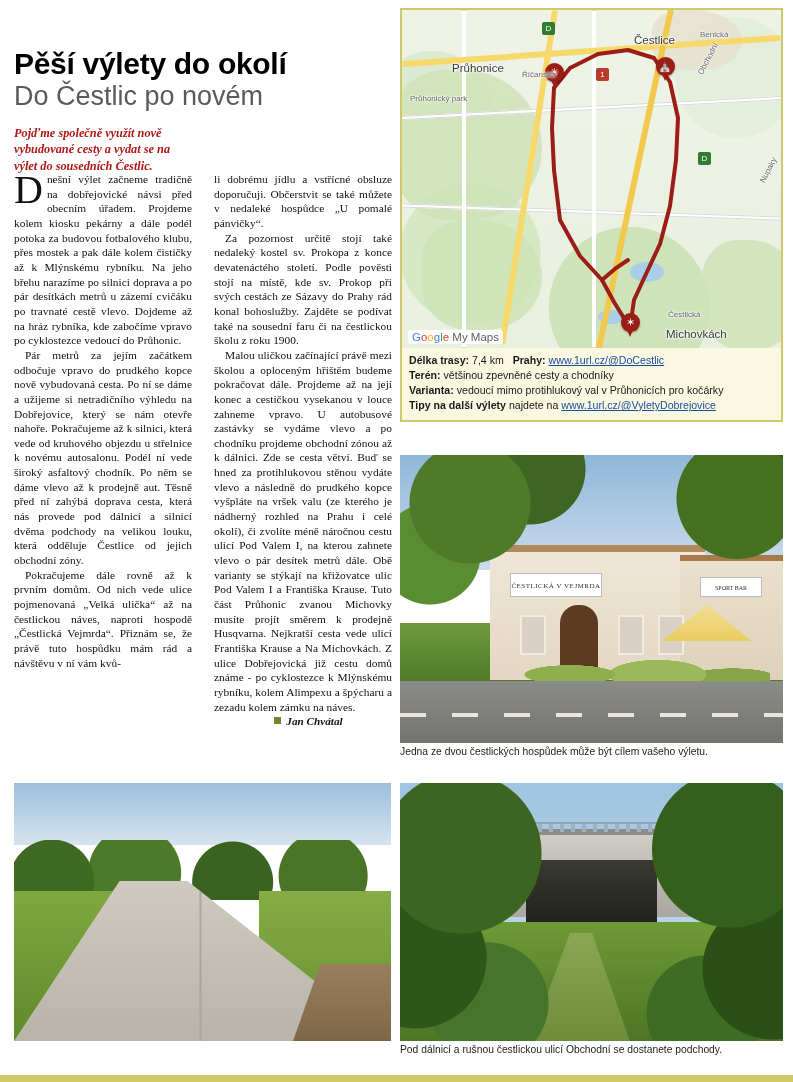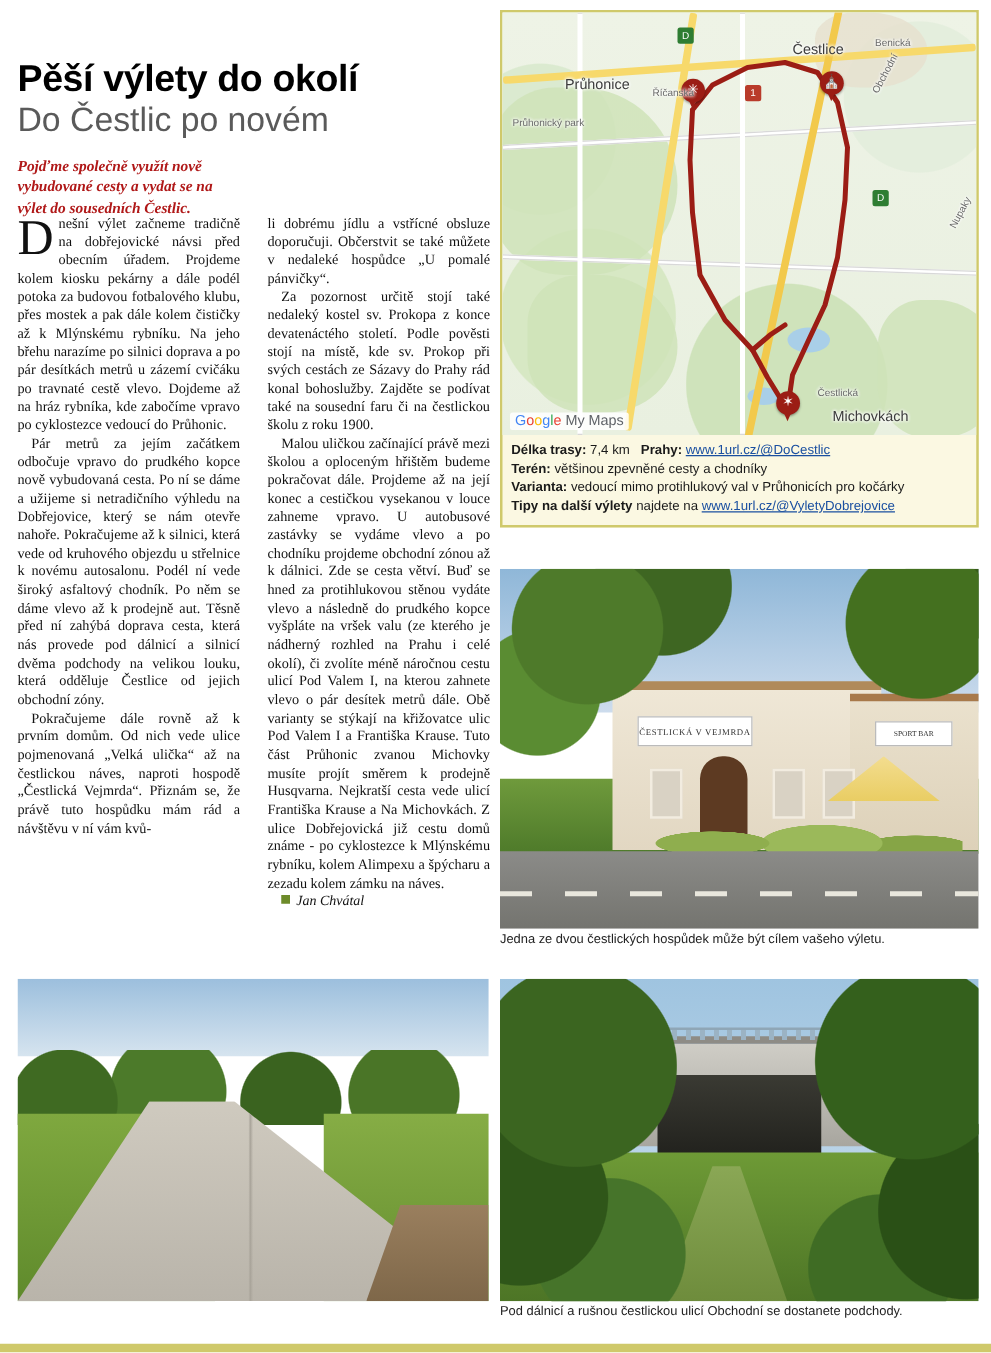--- a/index.html
+++ b/index.html
@@ -87,24 +87,25 @@
     float: left;
     font-family: "Liberation Serif", serif;
     font-size: 40px;
     line-height: 0.82;
     padding: 2px 4px 0 0;
     font-weight: normal;
   }
 
   .byline {
     margin-top: 8px;
-    text-align: left;
+    text-align: center;
     font-style: italic;
     font-size: 11.2px;
     text-indent: 0;
+    font-weight: bold;
   }
   .byline .sq {
     display: inline-block;
     width: 7px; height: 7px;
     background: #6d8b2a;
     margin-right: 5px;
     vertical-align: 1px;
   }
 
   
@@ -476,21 +477,21 @@
         <div class="glyph">✶</div>
       </div>
 
       <div class="map-label" style="left:232px; top:24px;">Čestlice</div>
       <div class="map-label" style="left:50px; top:52px;">Průhonice</div>
       <div class="map-label" style="left:264px; top:318px;">Michovkách</div>
       <div class="map-label small" style="left:8px; top:84px;">Průhonický park</div>
       <div class="map-label small" style="left:120px; top:60px;">Říčanská</div>
       <div class="map-label small" style="left:298px; top:20px;">Benická</div>
       <div class="map-label small rot" style="left:294px; top:62px;">Obchodní</div>
-      <div class="map-label small" style="left:230px; top:300px;padding-left:22px;">Čestlická</div>
+      <div class="map-label small" style="left:244px; top:300px;padding-left:22px;">Čestlická</div>
       <div class="map-label small rot" style="left:356px; top:170px;">Nupaky</div>
 
       <div style="position:absolute;left:140px;top:12px;width:13px;height:13px;background:#2e7d32;color:#fff;font-family:'Liberation Sans',sans-serif;font-size:8px;text-align:center;line-height:13px;border-radius:2px;">D</div>
       <div style="position:absolute;left:194px;top:58px;width:13px;height:13px;background:#b93b2b;color:#fff;font-family:'Liberation Sans',sans-serif;font-size:8px;text-align:center;line-height:13px;border-radius:2px;">1</div>
       <div style="position:absolute;left:296px;top:142px;width:13px;height:13px;background:#2e7d32;color:#fff;font-family:'Liberation Sans',sans-serif;font-size:8px;text-align:center;line-height:13px;border-radius:2px;">D</div>
 
       <div class="gmaps-badge"><span class="gm-g1">G</span><span class="gm-g2">o</span><span class="gm-g3">o</span><span class="gm-g4">g</span><span class="gm-g5">l</span><span class="gm-g6">e</span> <span>My Maps</span></div>
     </div>
 
     <div class="map-info">

